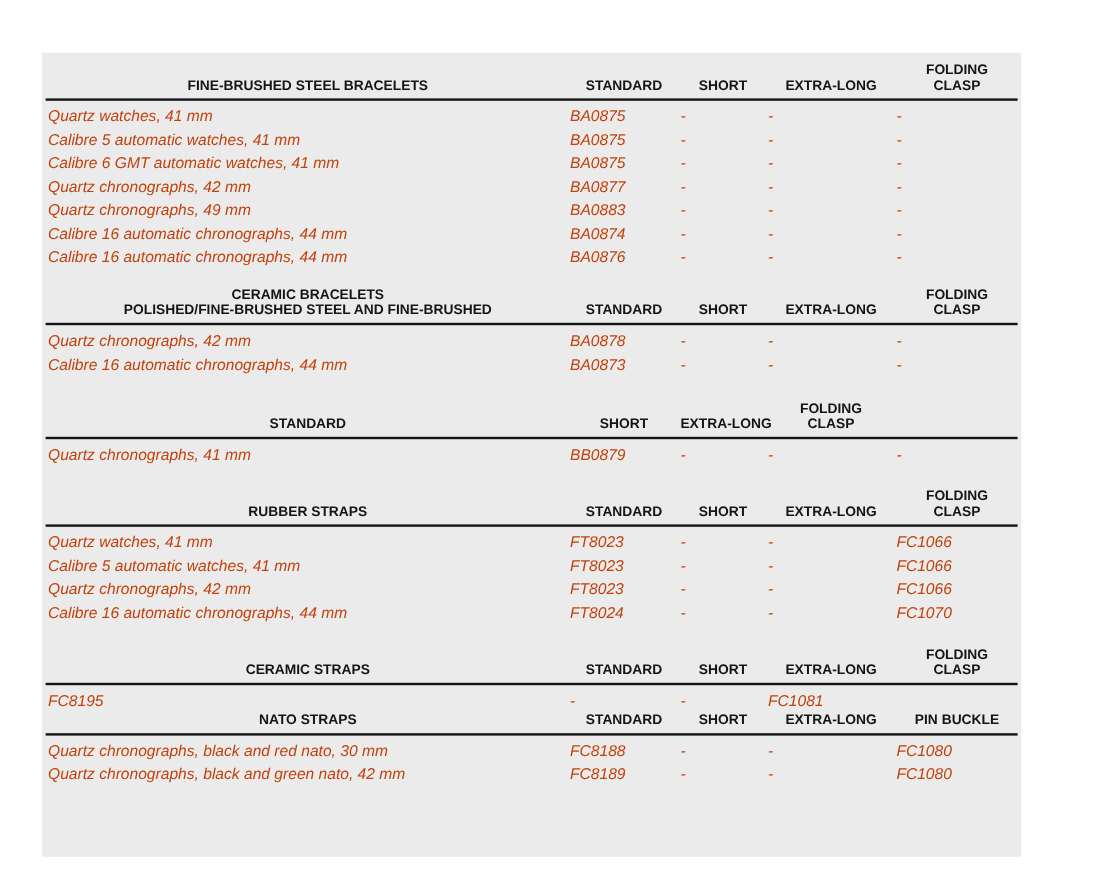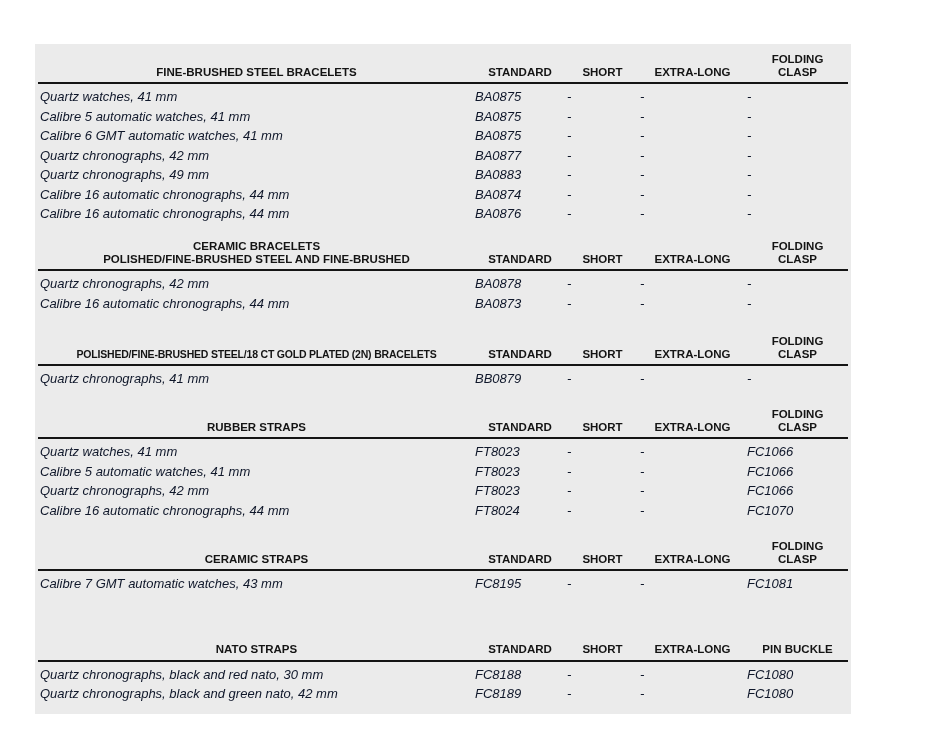--- a/index.html
+++ b/index.html
@@ -56,21 +56,21 @@
   }
   .rows {
     padding-top: 3px;
   }
   .row {
     display: grid;
     grid-template-columns: 435px 92px 73px 107px 1fr;
     font-style: italic;
     font-size: 13px;
     line-height: 19.5px;
-    color: #0f172a;
+    color: #c2410c;
   }
   .row > div {
     padding-left: 2px;
     white-space: nowrap;
   }
 </style>
 </head>
 <body>
 
 <div class="panel">
@@ -166,23 +166,20 @@
     <div>Calibre 16 automatic chronographs, 44 mm</div>
     <div>BA0873</div>
     <div>-</div>
     <div>-</div>
     <div>-</div>
   </div>
         </div>
   </div>
       <div class="section" style="top: 291px;">
     <div class="hdr">
-      <div class="title-cell cond">
-            <div>POLISHED/FINE-BRUSHED STEEL/18 CT GOLD PLATED (2N) BRACELETS</div>
-          </div>
       <div>STANDARD</div>
       <div>SHORT</div>
       <div>EXTRA-LONG</div>
       <div>
             <div>FOLDING</div>
             <div>CLASP</div>
           </div>
     </div>
     <div class="rows">
           <div class="row">
@@ -246,29 +243,28 @@
       <div>STANDARD</div>
       <div>SHORT</div>
       <div>EXTRA-LONG</div>
       <div>
             <div>FOLDING</div>
             <div>CLASP</div>
           </div>
     </div>
     <div class="rows">
           <div class="row">
-    <div>Calibre 7 GMT automatic watches, 43 mm</div>
     <div>FC8195</div>
     <div>-</div>
     <div>-</div>
     <div>FC1081</div>
   </div>
         </div>
   </div>
-      <div class="section" style="top: 599px;">
+      <div class="section" style="top: 550px;">
     <div class="hdr">
       <div class="title-cell">
             <div>NATO STRAPS</div>
           </div>
       <div>STANDARD</div>
       <div>SHORT</div>
       <div>EXTRA-LONG</div>
       <div>
             <div>PIN BUCKLE</div>
           </div>

